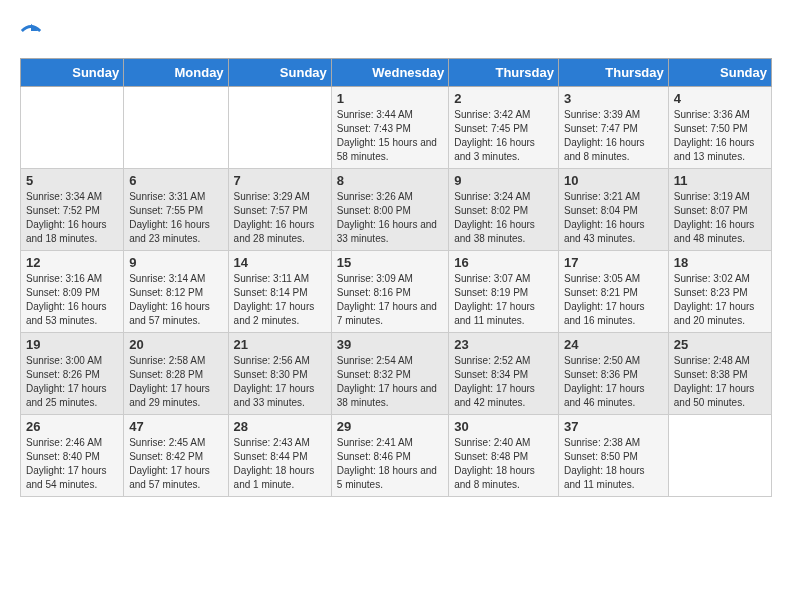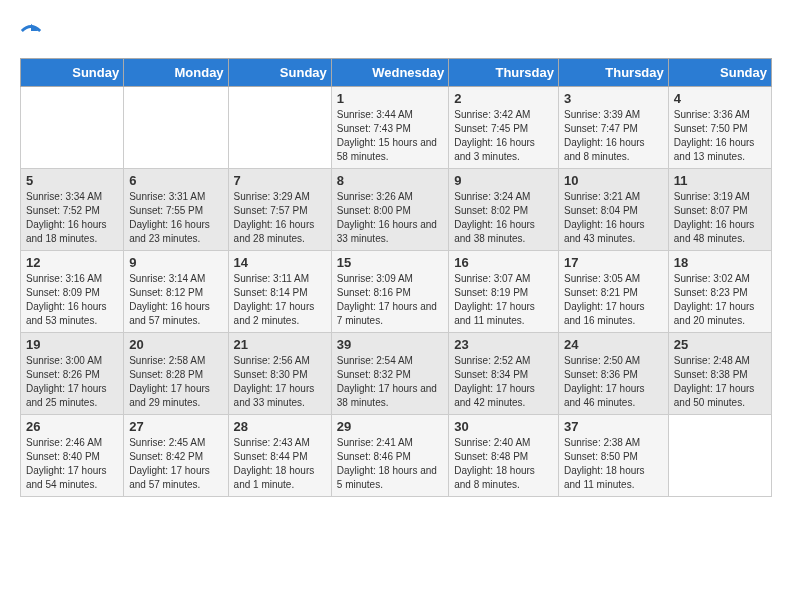--- a/index.html
+++ b/index.html
@@ -165,21 +165,21 @@
         <td><span class="day-num">19</span><span class="day-info">Sunrise: 3:00 AM<br>Sunset: 8:26 PM<br>Daylight: 17 hours and 25 minutes.</span></td>
         <td><span class="day-num">20</span><span class="day-info">Sunrise: 2:58 AM<br>Sunset: 8:28 PM<br>Daylight: 17 hours and 29 minutes.</span></td>
         <td><span class="day-num">21</span><span class="day-info">Sunrise: 2:56 AM<br>Sunset: 8:30 PM<br>Daylight: 17 hours and 33 minutes.</span></td>
         <td><span class="day-num">39</span><span class="day-info">Sunrise: 2:54 AM<br>Sunset: 8:32 PM<br>Daylight: 17 hours and 38 minutes.</span></td>
         <td><span class="day-num">23</span><span class="day-info">Sunrise: 2:52 AM<br>Sunset: 8:34 PM<br>Daylight: 17 hours and 42 minutes.</span></td>
         <td><span class="day-num">24</span><span class="day-info">Sunrise: 2:50 AM<br>Sunset: 8:36 PM<br>Daylight: 17 hours and 46 minutes.</span></td>
         <td><span class="day-num">25</span><span class="day-info">Sunrise: 2:48 AM<br>Sunset: 8:38 PM<br>Daylight: 17 hours and 50 minutes.</span></td>
       </tr>
       <tr class="row-group-a">
         <td><span class="day-num">26</span><span class="day-info">Sunrise: 2:46 AM<br>Sunset: 8:40 PM<br>Daylight: 17 hours and 54 minutes.</span></td>
-        <td><span class="day-num">27</span><span class="day-info">Sunrise: 2:45 AM<br>Sunset: 8:42 PM<br>Daylight: 17 hours and 57 minutes.</span></td>
+        <td><span class="day-num">47</span><span class="day-info">Sunrise: 2:45 AM<br>Sunset: 8:42 PM<br>Daylight: 17 hours and 57 minutes.</span></td>
         <td><span class="day-num">28</span><span class="day-info">Sunrise: 2:43 AM<br>Sunset: 8:44 PM<br>Daylight: 18 hours and 1 minute.</span></td>
         <td><span class="day-num">29</span><span class="day-info">Sunrise: 2:41 AM<br>Sunset: 8:46 PM<br>Daylight: 18 hours and 5 minutes.</span></td>
         <td><span class="day-num">30</span><span class="day-info">Sunrise: 2:40 AM<br>Sunset: 8:48 PM<br>Daylight: 18 hours and 8 minutes.</span></td>
         <td><span class="day-num">37</span><span class="day-info">Sunrise: 2:38 AM<br>Sunset: 8:50 PM<br>Daylight: 18 hours and 11 minutes.</span></td>
         <td class="empty-cell" style="background: rgb(255, 255, 255);"></td>
       </tr>
     </tbody>
 </table>
 
 </body></html>

